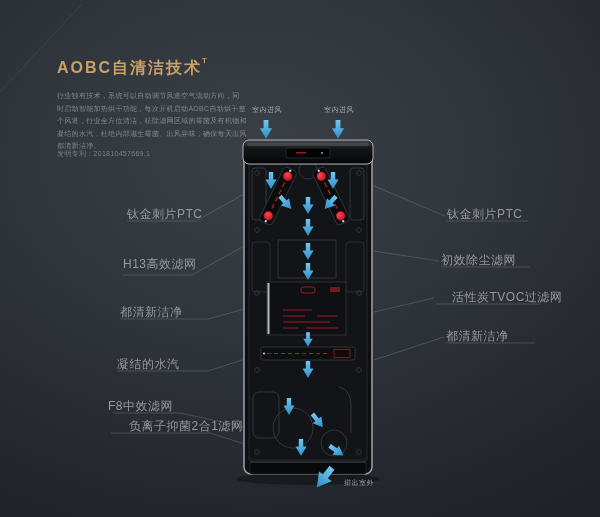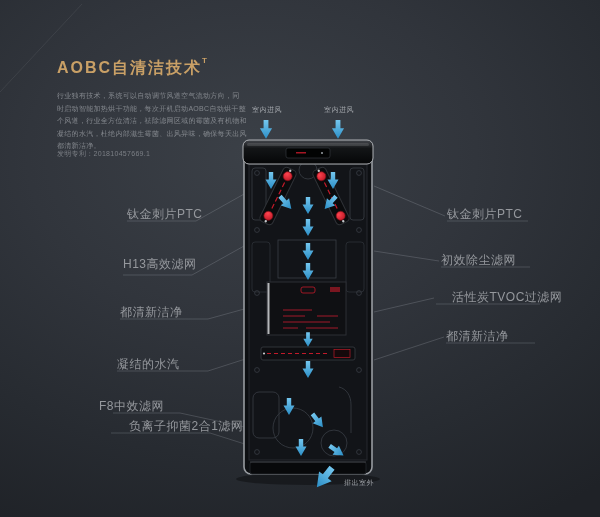--- a/index.html
+++ b/index.html
@@ -190,21 +190,21 @@
   </svg>
 
   <div class="abs flowlabel" style="left:252px;top:105px">室内进风</div>
   <div class="abs flowlabel" style="left:324px;top:105px">室内进风</div>
   <div class="abs flowlabel" style="left:344px;top:478px">排出室外</div>
 
   <div class="abs callout" style="left:127px;top:206px">钛金刺片PTC</div>
   <div class="abs callout" style="left:123px;top:256px">H13高效滤网</div>
   <div class="abs callout" style="left:120px;top:304px">都清新洁净</div>
   <div class="abs callout" style="left:117px;top:356px">凝结的水汽</div>
-  <div class="abs callout" style="left:99px;top:398px">F8中效滤网</div>
+  <div class="abs callout" style="left:108px;top:398px">F8中效滤网</div>
   <div class="abs callout" style="left:129px;top:418px">负离子抑菌2合1滤网</div>
 
   <div class="abs callout" style="left:447px;top:206px">钛金刺片PTC</div>
   <div class="abs callout" style="left:441px;top:252px">初效除尘滤网</div>
   <div class="abs callout" style="left:452px;top:289px">活性炭TVOC过滤网</div>
   <div class="abs callout" style="left:446px;top:328px">都清新洁净</div>
 
 </div>
 
 </body></html>

